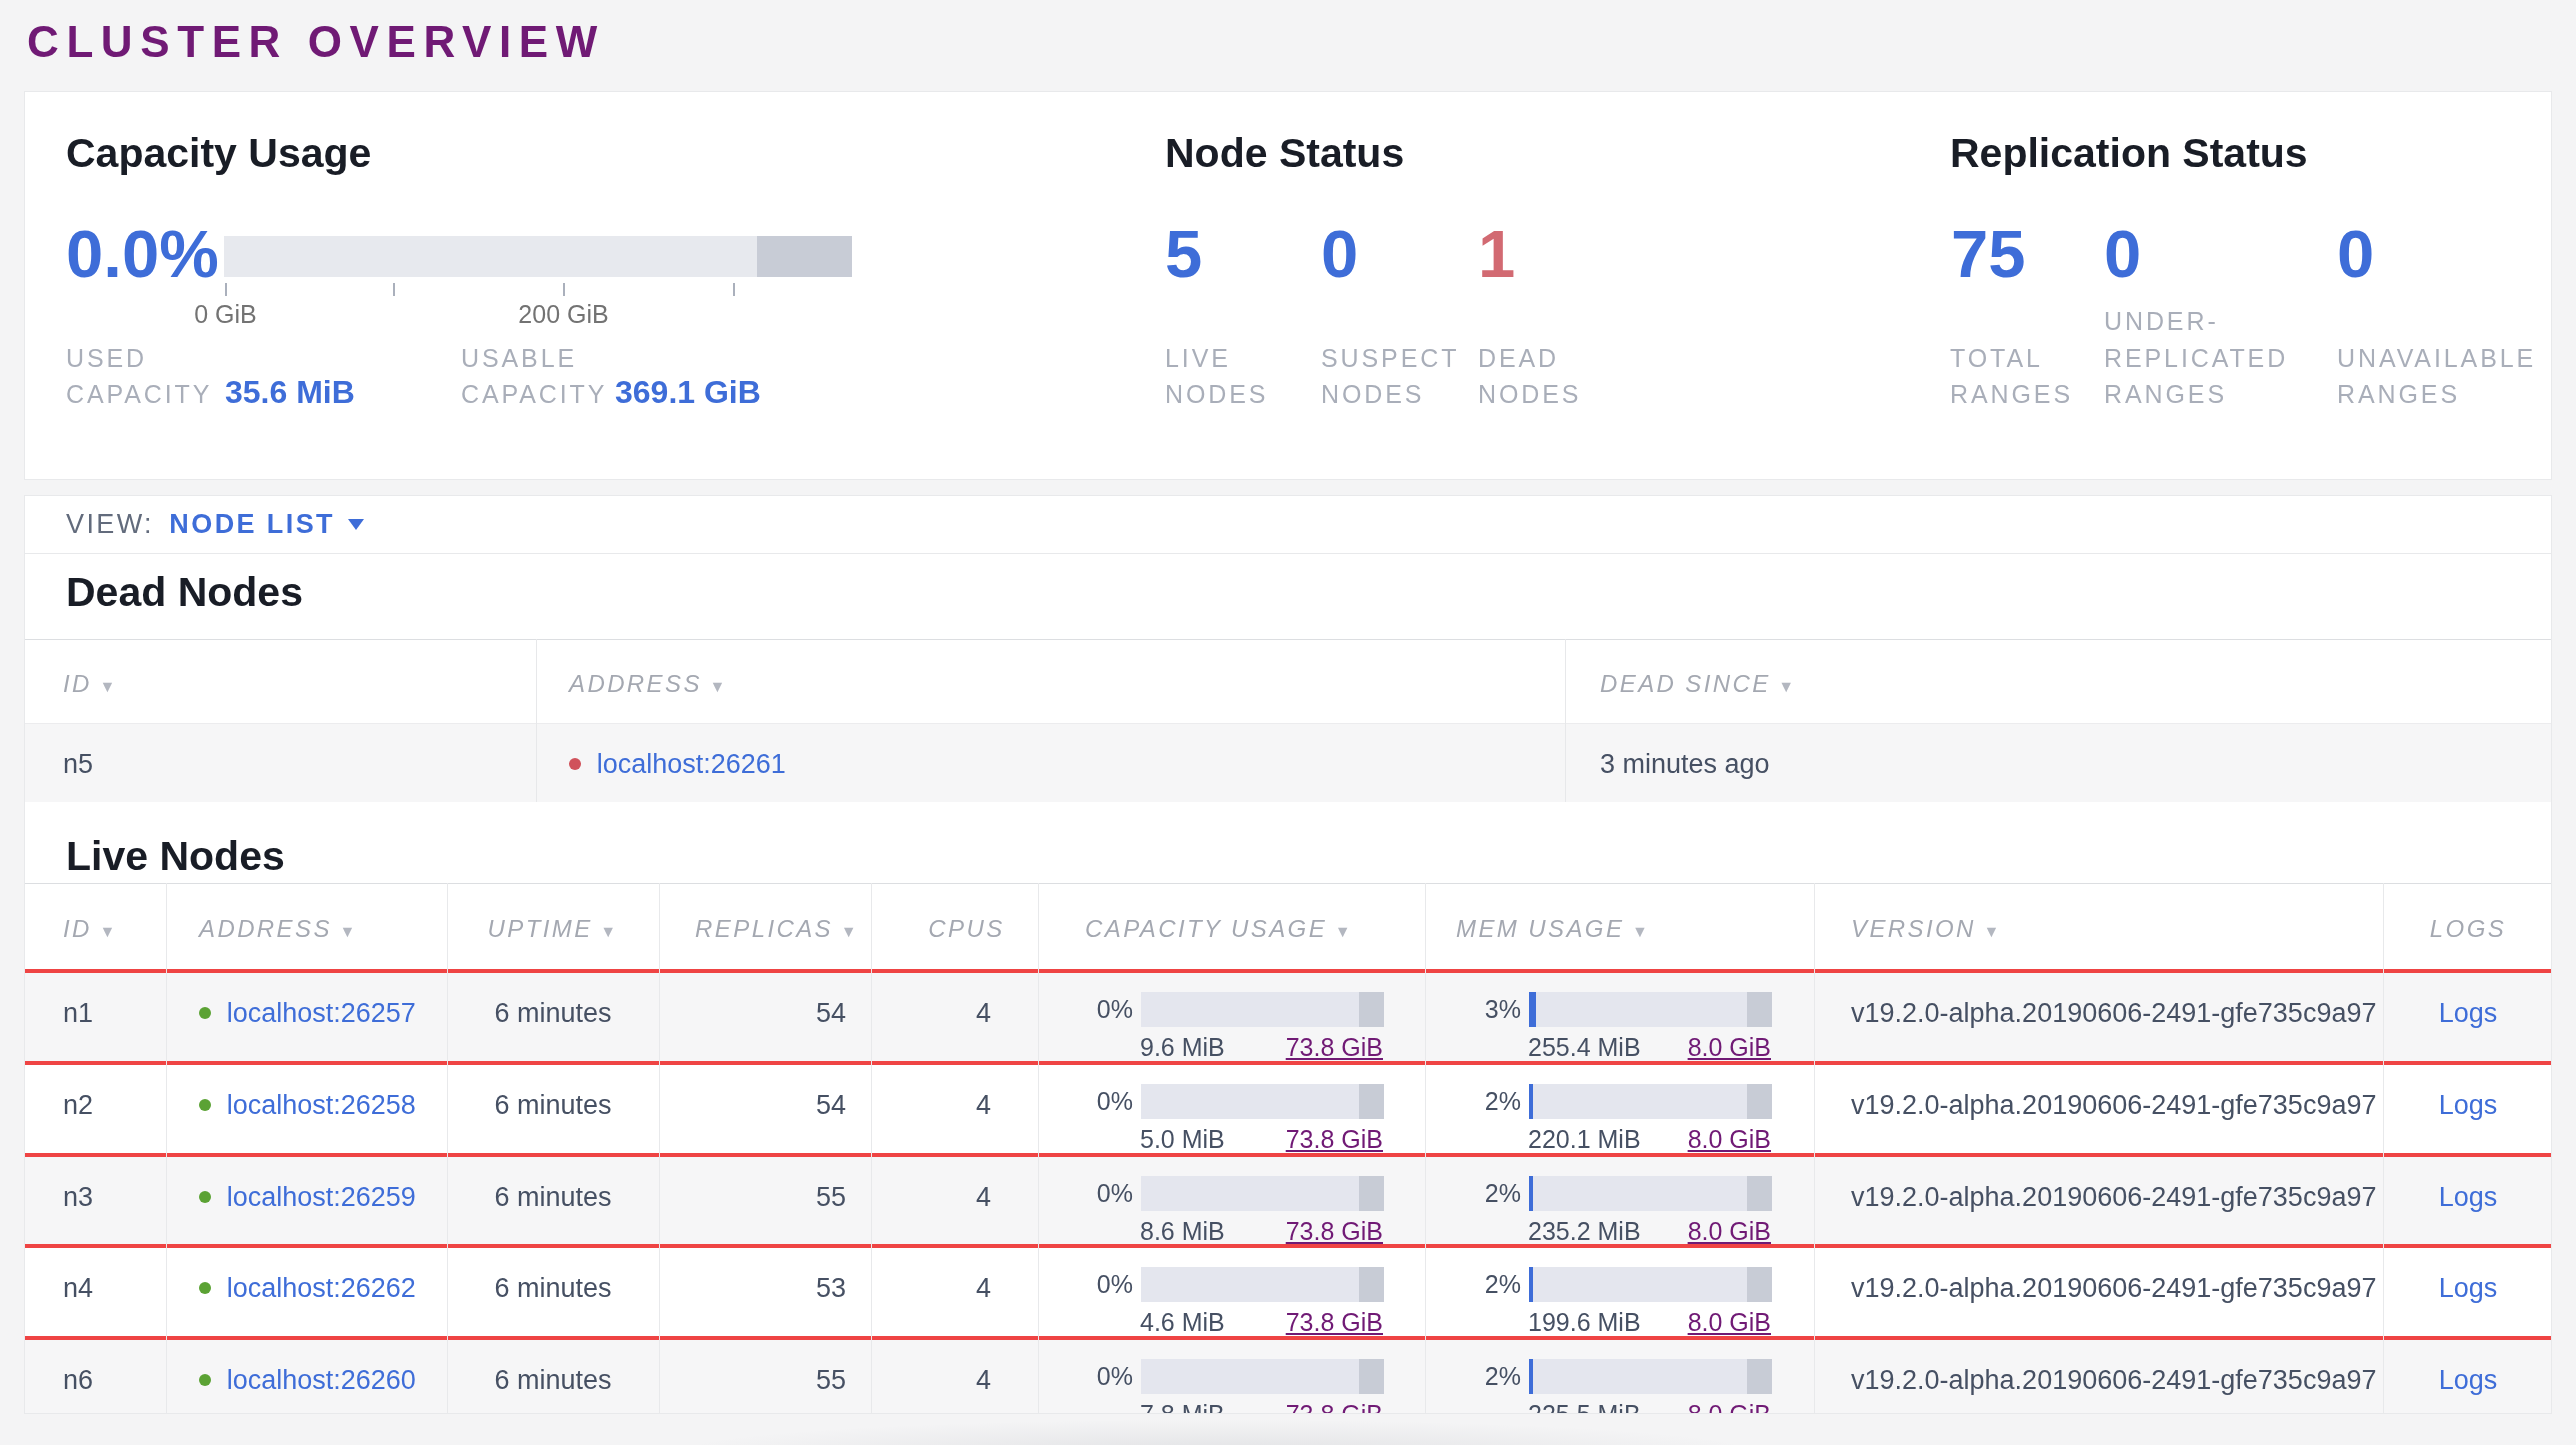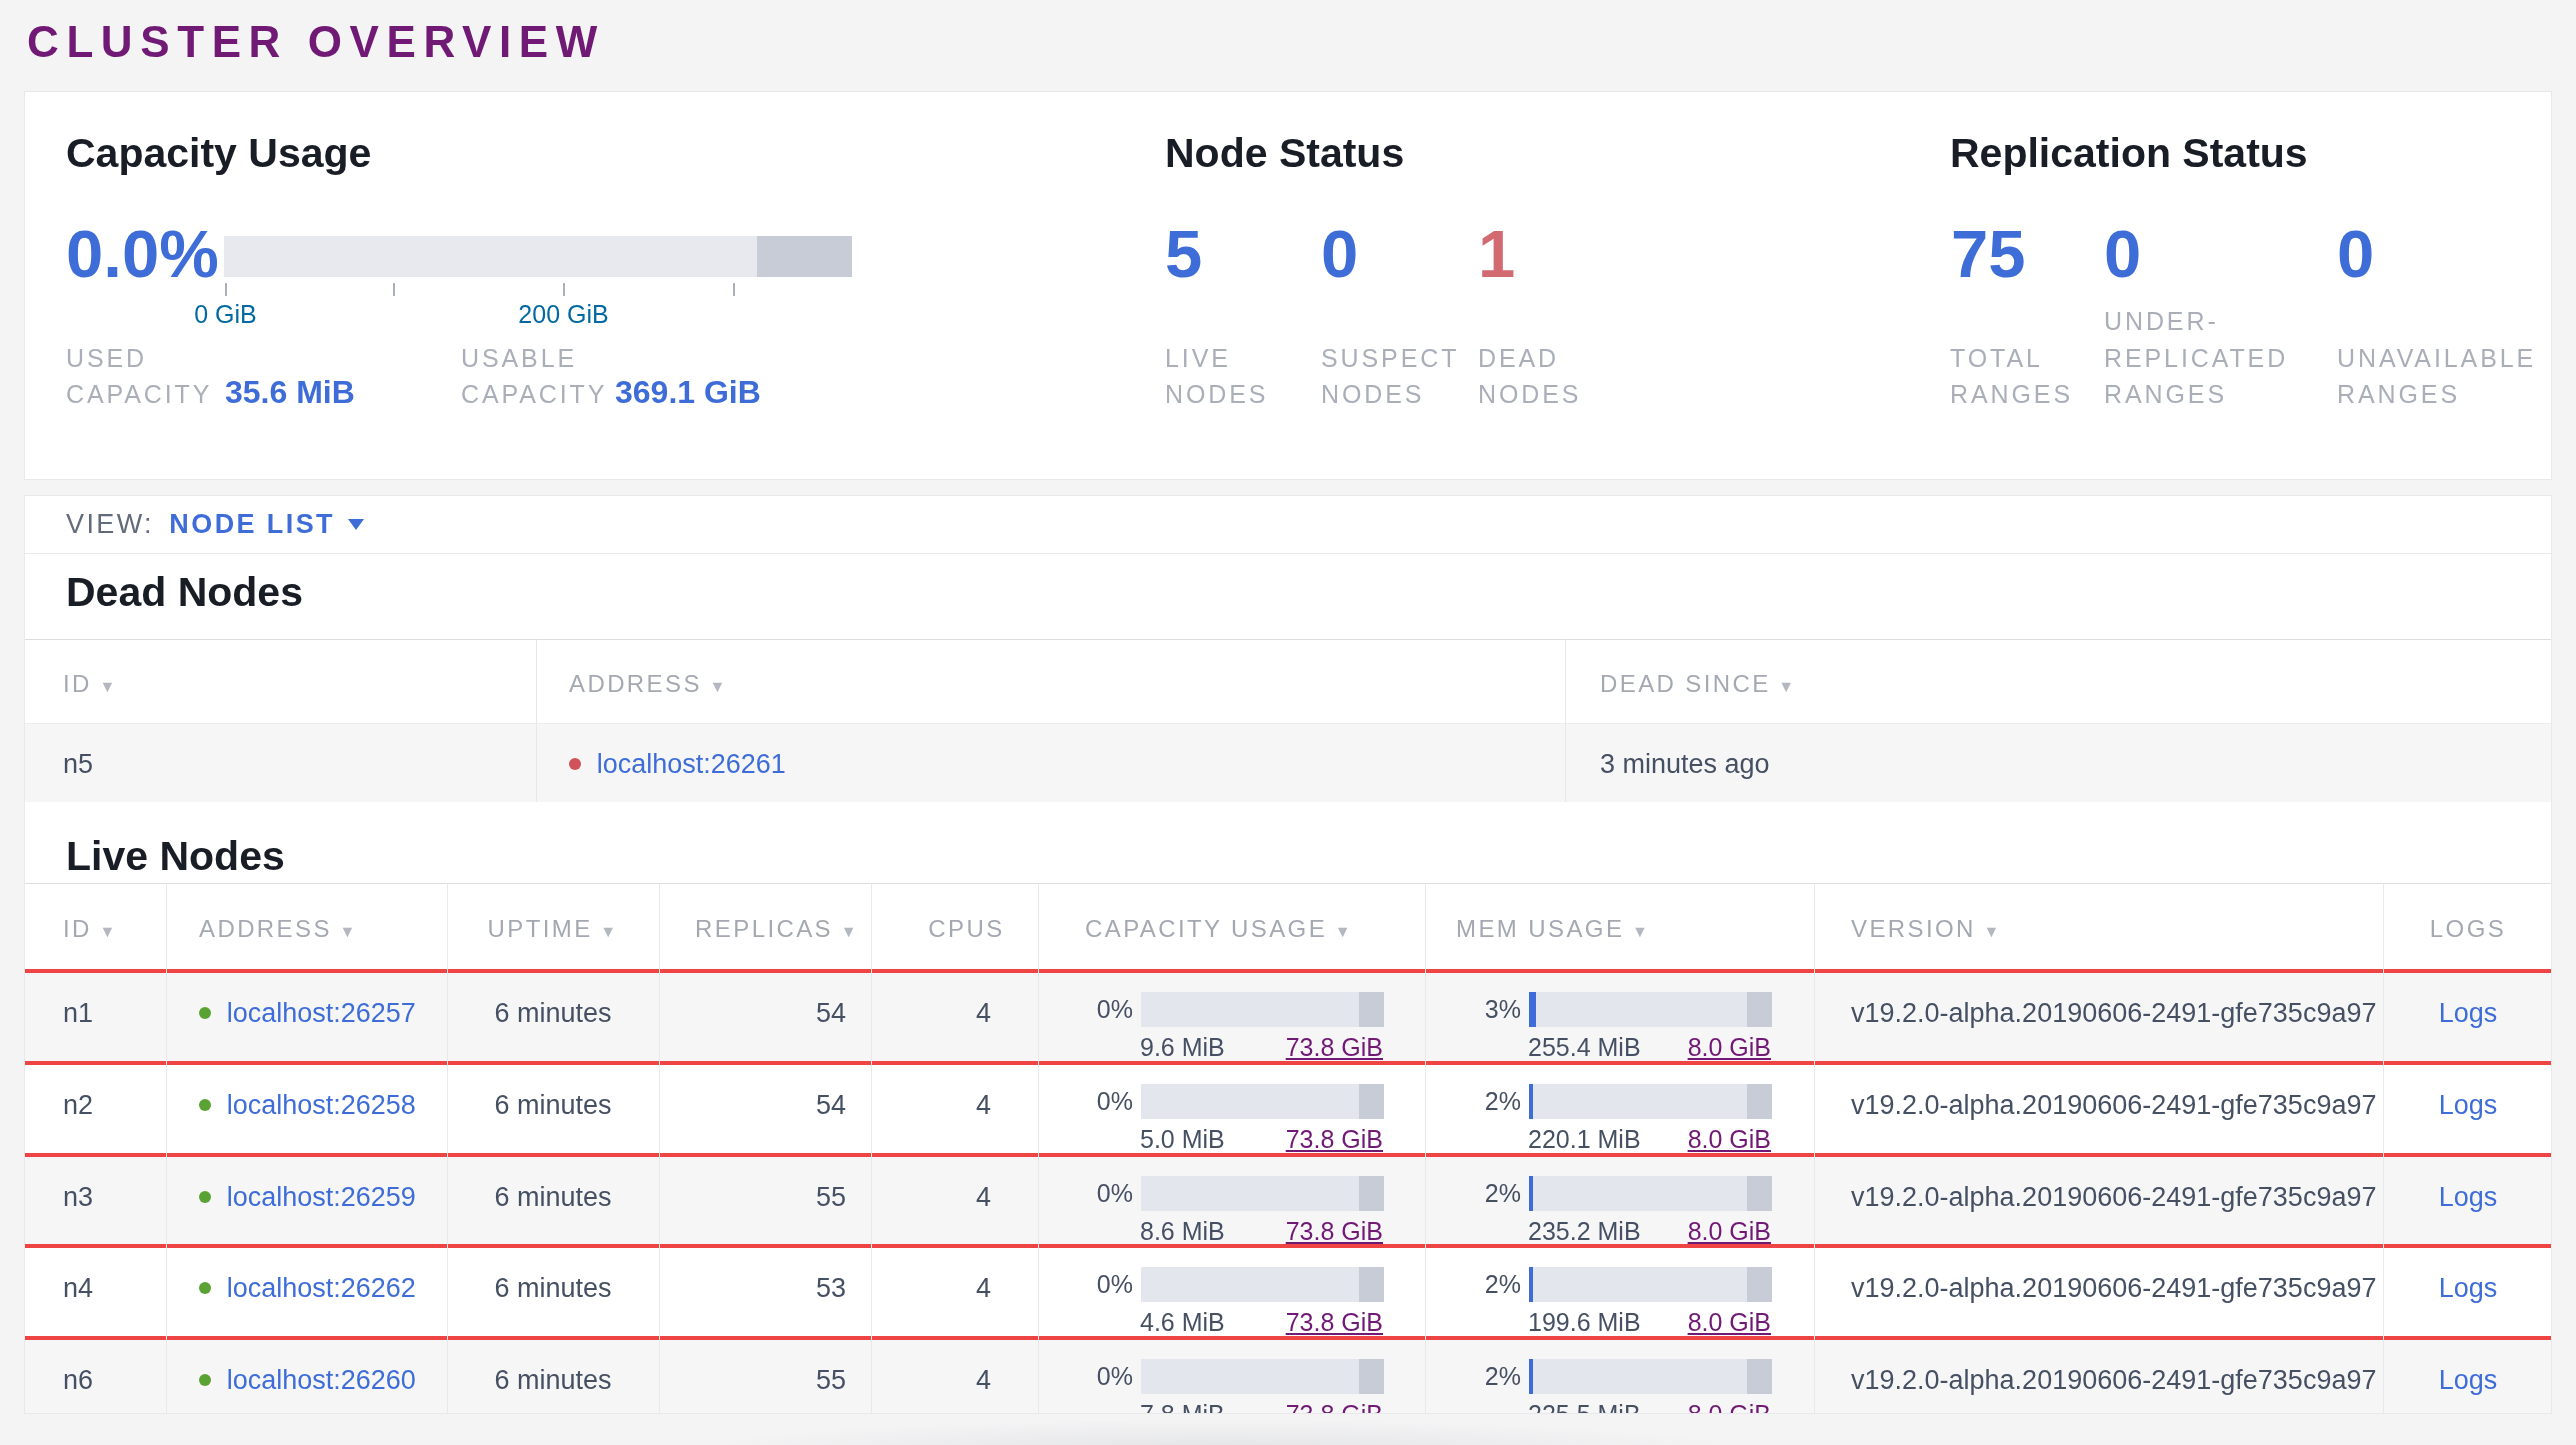--- a/index.html
+++ b/index.html
@@ -18,34 +18,34 @@
   .bignum.red { color:#d26a72; }
 
   .statlabel { position:absolute; bottom:67px; font-size:25px; letter-spacing:2.9px; color:#a9aeb9; line-height:1.45; text-transform:uppercase; }
   .statval { position:absolute; bottom:69px; font-size:32px; font-weight:700; color:#3e6dd8; line-height:1.1; }
 
   
   .capbar { position:absolute; left:199px; top:144px; width:628px; height:41px; background:#e7e9ee; }
   .capbar .dark { position:absolute; top:0; bottom:0; left:84.8%; right:0; background:#c8ccd6; }
   .capbar .fill { position:absolute; top:0; bottom:0; left:0; background:#3e6dd8; }
   .tick { position:absolute; top:191px; width:1.9px; height:13.4px; background:#aab0bc; }
-  .ticklabel { position:absolute; top:208px; width:153px; text-align:center; font-size:25px; color:#0369a1; }
+  .ticklabel { position:absolute; top:208px; width:153px; text-align:center; font-size:25px; color:#737373; }
 
   
   .viewbar { position:absolute; left:24px; top:495px; width:2528px; height:59px; background:#fff; border:1px solid #e8e9eb; display:flex; align-items:center; padding-left:41px; }
   .view-label { font-size:27px; letter-spacing:2.4px; color:#626b7c; }
   .view-value { font-size:27px; letter-spacing:2.4px; color:#3e6dd8; font-weight:700; margin-left:15.3px; }
   .caret { width:0; height:0; border-left:8.6px solid transparent; border-right:8.6px solid transparent; border-top:11.5px solid #3e6dd8; margin-left:13.4px; display:inline-block; }
 
   
   .section { position:absolute; left:24px; top:554px; width:2528px; height:860px; background:#fff; border:1px solid #e8e9eb; border-top:none; overflow:hidden; }
   .section-title { position:absolute; left:41px; font-size:41px; font-weight:700; color:#191d26; }
   .st-dead { top:15.3px; } .st-live { top:279px; }
 
-  .th { font-size:24px; letter-spacing:2.4px; color:#a4a8b1; text-transform:uppercase; position:absolute; white-space:nowrap; }
+  .th { font-size:24px; letter-spacing:2.4px; color:#a4a8b1; text-transform:uppercase; position:absolute; white-space:nowrap;font-style:italic; }
   .sort { font-size:16px; color:#b3b7c0; margin-left:7.6px; }
 
   
   .dead-header { position:absolute; left:0; top:85px; width:2528px; height:84px; border-top:1px solid #dcdee1; }
   .dead-header .th { top:30px; }
   .dead-row { position:absolute; left:0; top:169px; width:2528px; height:79px; background:#f6f6f7; border-top:1px solid #ececee; }
   .dead-vline { position:absolute; top:85px; height:163px; width:1px; background:#e7e8ea; }
 
   
   .live-header { position:absolute; left:0; top:329px; width:2528px; height:86px; border-top:1px solid #dcdee1; }

